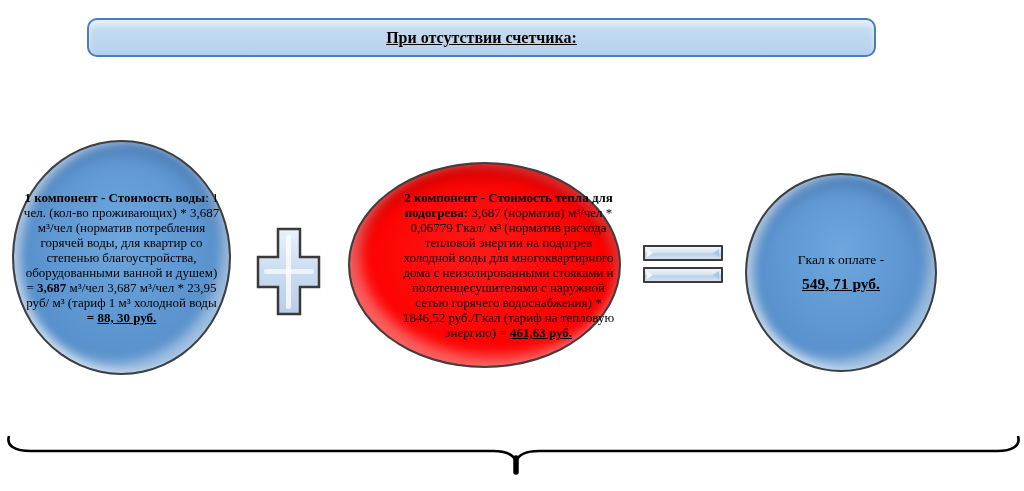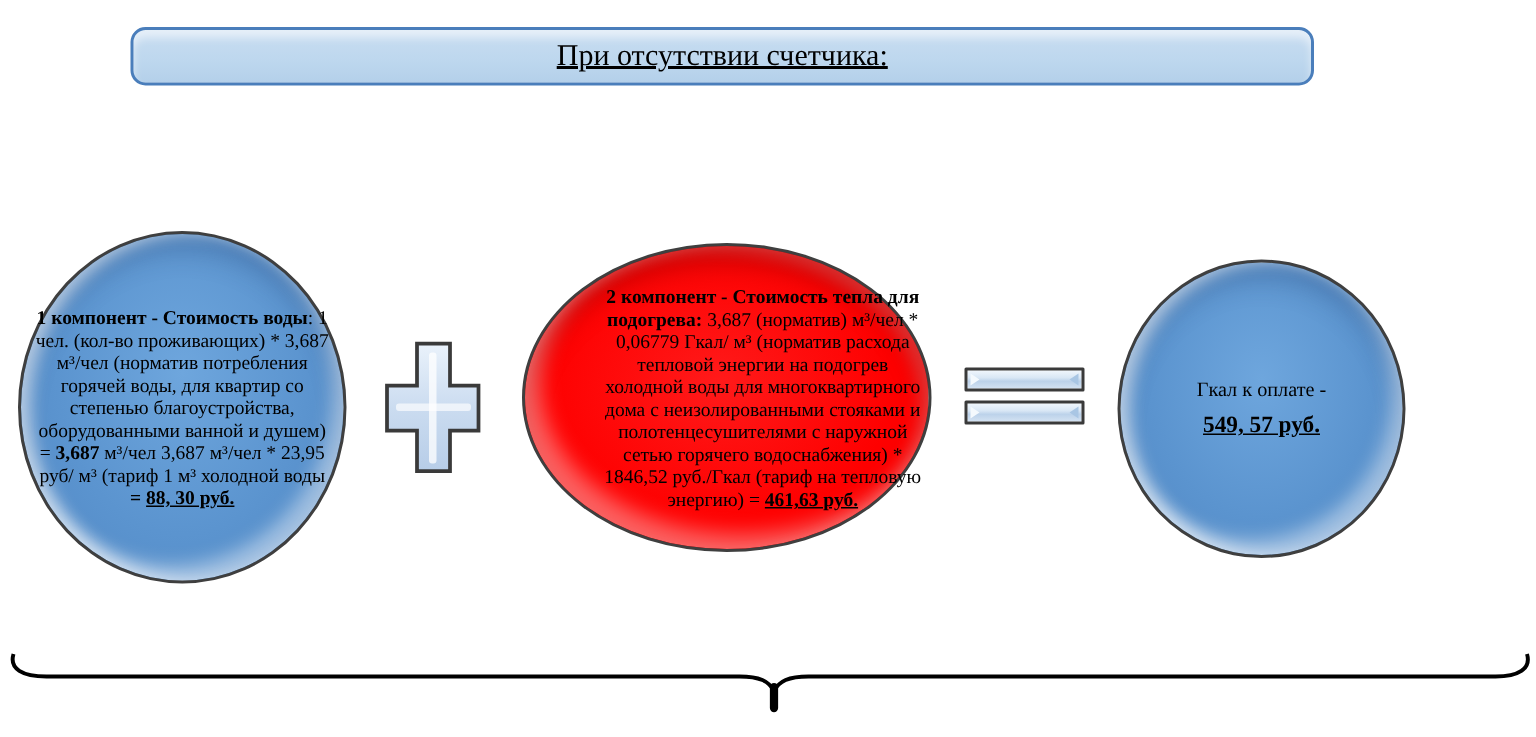--- a/index.html
+++ b/index.html
@@ -9,41 +9,41 @@
   }
 
   
   .title-box {
     position:absolute; left:87px; top:18px; width:785px; height:35px;
     background:linear-gradient(#c9ddf1, #bdd7ee 60%, #b4d0ea);
     border:2px solid #4a7ebb; border-radius:10px;
     display:flex; align-items:center; justify-content:center;
     box-shadow:inset 0 5px 6px rgba(255,255,255,.55);
   }
-  .title-text { font-size:20px; font-weight:normal; text-decoration:underline; }
+  .title-text { font-size:16px; font-weight:bold; text-decoration:underline; }
 
   
   .ellipse {
     position:absolute; border-radius:50%;
     display:flex; align-items:center; justify-content:center;
     text-align:center; border:2px solid #3f3f3f; box-sizing:border-box;
   }
   .blue {
     background:radial-gradient(ellipse at 50% 40%, #6ea6dd 0%, #5b94cf 55%, #4f86c3 100%);
     box-shadow:inset 7px 0 10px rgba(255,255,255,.55),
                inset -7px -10px 12px rgba(255,255,255,.45),
                inset 0 12px 16px rgba(28,56,105,.25);
   }
   .red {
     background:radial-gradient(ellipse at 48% 45%, #ff1a1a 0%, #fe0000 60%, #ee0000 100%);
     box-shadow:inset 10px -10px 14px rgba(255,255,255,.38),
                inset -6px 4px 10px rgba(255,255,255,.18),
                inset 0 12px 16px rgba(130,0,0,.40);
   }
-  .c1 { left:12px;  top:154px; width:219px; height:235px; }
+  .c1 { left:12px;  top:140px; width:219px; height:235px; }
   .c2 { left:348px; top:162px; width:273px; height:206px; }
   .c3 { left:745px; top:173px; width:192px; height:199px; }
 
   .bubble-text { margin:0; font-size:13px; line-height:1.155; }
   .c1 .bubble-text { width:198px; }
   .c2 .bubble-text { width:246px;margin-left:48px; }
   .b { font-weight:bold; }
   .u { text-decoration:underline; }
 
   .c3-label  { margin:0; font-size:13.5px; }
@@ -105,21 +105,21 @@
   </div>
 
   <div class="equals-wrap">
     <div class="eq-bar"></div>
     <div class="eq-bar"></div>
   </div>
 
   <div class="ellipse blue c3">
     <div>
       <p class="c3-label">Гкал к оплате -</p>
-      <p class="c3-result">549, 57 руб.</p>
+      <p class="c3-result">549, 71 руб.</p>
     </div>
   </div>
 
   <div class="brace-wrap">
     <svg width="1024" height="55" viewBox="0 0 1024 55">
       <path d="M 9 8 C 6 18, 15 23, 31 23 L 493 23 C 506 23, 513 26, 516 33 C 519 26, 526 23, 539 23 L 997 23 C 1012 23, 1021 18, 1018 8" fill="none" stroke="#000000" stroke-width="2.6"></path>
       <path d="M 516 30 L 516 44" fill="none" stroke="#000000" stroke-width="5.5" stroke-linecap="round"></path>
     </svg>
   </div>
 

